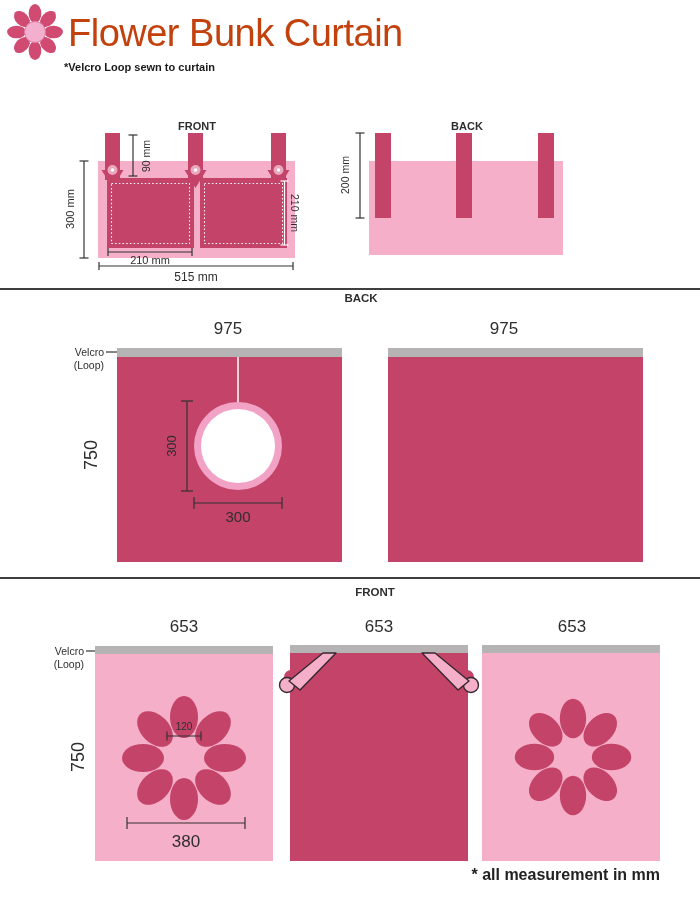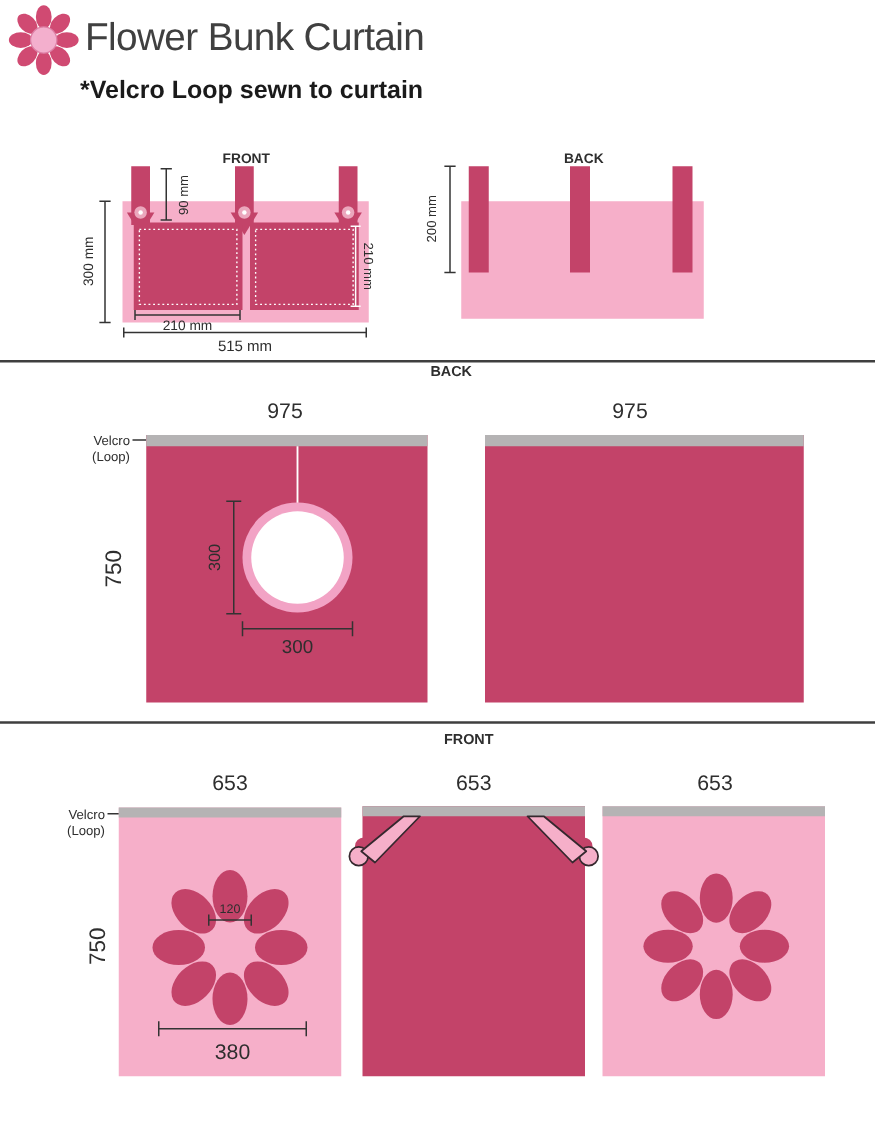--- a/index.html
+++ b/index.html
@@ -2,22 +2,22 @@
 <html><head>
 <meta charset="utf-8">
 <style>
   html,body{margin:0;padding:0;background:#fff;}
   #stage{
     position:relative;width:700px;height:898px;background:#fff;overflow:hidden;
     font-family:"Liberation Sans",sans-serif;color:#333;
   }
   #stage svg{position:absolute;left:0;font-family:"Liberation Sans",sans-serif;}
   .abs{position:absolute;}
-  .page-title{font-size:31px;letter-spacing:-0.5px;color:#404040;white-space:nowrap;}
-  .subtitle{font-size:20px;font-weight:600;color:#1a1a1a;white-space:nowrap;}
+  .page-title{font-size:38px;letter-spacing:-0.5px;color:#c2410c;white-space:nowrap;}
+  .subtitle{font-size:11px;font-weight:600;color:#1a1a1a;white-space:nowrap;}
   .divider{position:absolute;left:0;width:700px;height:2px;background:#3f3f3f;}
   .section-title{position:absolute;font-size:11.5px;font-weight:bold;color:#2e2e2e;text-align:center;width:100px;}
   .footer-note{position:absolute;font-size:16px;font-weight:bold;color:#222;white-space:nowrap;}
   
   text{fill:#2e2e2e;}
   .t-view{font-size:11px;font-weight:bold;}
   .t-dim-s{font-size:10.5px;}
   .t-dim-m{font-size:11px;}
   .t-dim-l{font-size:12px;}
   .t-big{font-size:17px;}
@@ -232,13 +232,14 @@
     <g>
       <rect x="482" y="645" width="178" height="216" fill="#F6AFC9"></rect>
       <rect x="482" y="645" width="178" height="8" fill="#B5B3B4"></rect>
       <g transform="translate(573,757) scale(0.94)">
         <use href="#petals8" fill="#C34369"></use>
         <circle cx="0" cy="0" r="19" fill="#F6AFC9"></circle>
       </g>
     </g>
   </svg>
 
+  <div class="footer-note" style="right:40px;top:866px">* all measurement in mm</div>
 </div>
 
 </body></html>

